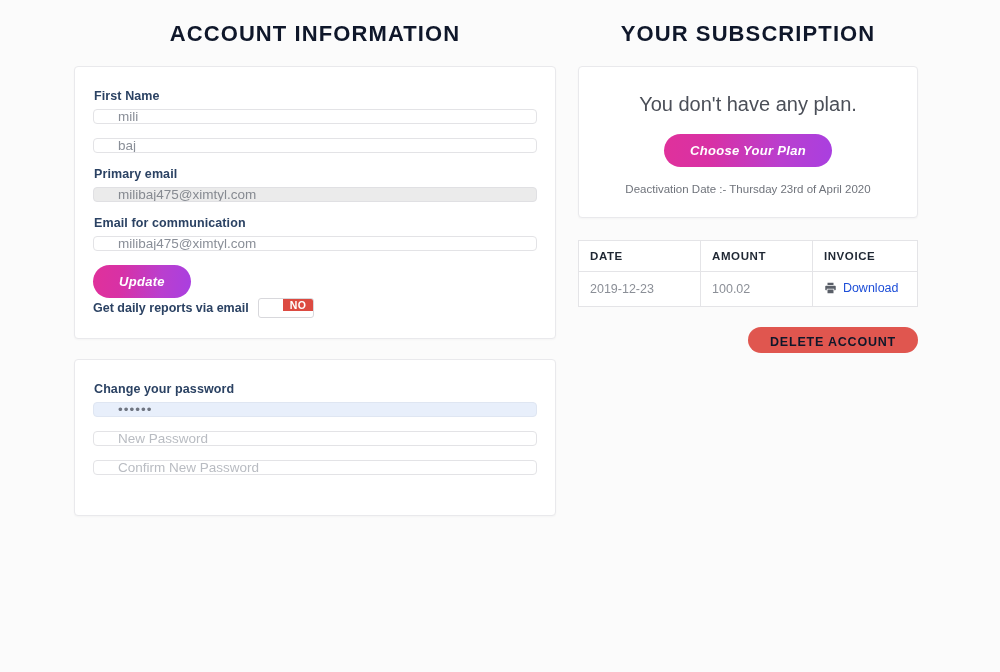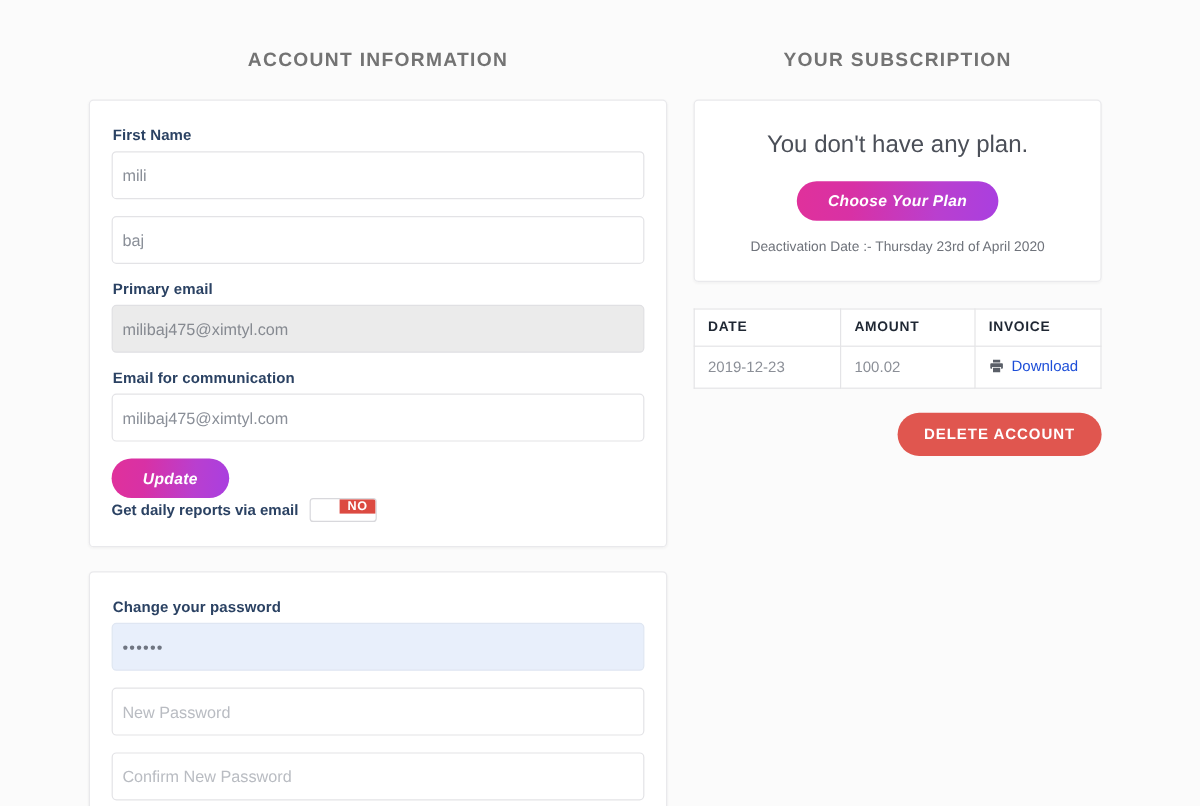--- a/index.html
+++ b/index.html
@@ -30,26 +30,26 @@
   .col-right {
     position: absolute;
     left: 578px;
     top: 0;
     width: 340px;
   }
 
   
   .section-title {
     text-align: center;
-    color: #737373;
-    font-size: 16px;
+    color: #0f172a;
+    font-size: 22px;
     font-weight: bold;
     letter-spacing: 1.1px;
     margin: 0;
-    padding: 35px 0 0 0;
+    padding: 18px 0 0 0;
     line-height: 32px;
   }
 
   
   .card {
     background: #ffffff;
     border: 1px solid #e9e9ec;
     border-radius: 4px;
     box-shadow: 0 1px 2px rgba(0,0,0,0.03);
   }
@@ -63,22 +63,22 @@
     color: #2b4263;
     font-size: 12.5px;
     font-weight: bold;
     margin: 0 0 6px 1px;
     letter-spacing: 0.1px;
   }
 
   .text-input {
     display: block;
     width: 100%;
-    height: 40px;
-    padding: 0 8px;
+    height: 15px;
+    padding: 0 24px;
     border: 1px solid #e3e3e6;
     border-radius: 4px;
     background: #ffffff;
     color: #8a8f98;
     font-family: "Liberation Sans", sans-serif;
     font-size: 13.5px;
     line-height: 29px;
     outline: none;
     margin-bottom: 14px;
   }
@@ -102,27 +102,27 @@
     line-height: 33px;
     cursor: pointer;
     font-style: italic;
   }
 
   .btn-danger {
     display: inline-block;
     border: 0;
     border-radius: 18px;
     background: #e0564f;
-    color: #ffffff;
+    color: #0f172a;
     font-family: "Liberation Sans", sans-serif;
     font-size: 12.5px;
     font-weight: bold;
     letter-spacing: 0.8px;
     padding: 0 22px;
-    height: 36px;
+    height: 26px;
     line-height: 30px;
     cursor: pointer;
     text-align: center;
   }
 
   
   .toggle-row {
     display: flex;
     align-items: center;
     margin-top: 0;

